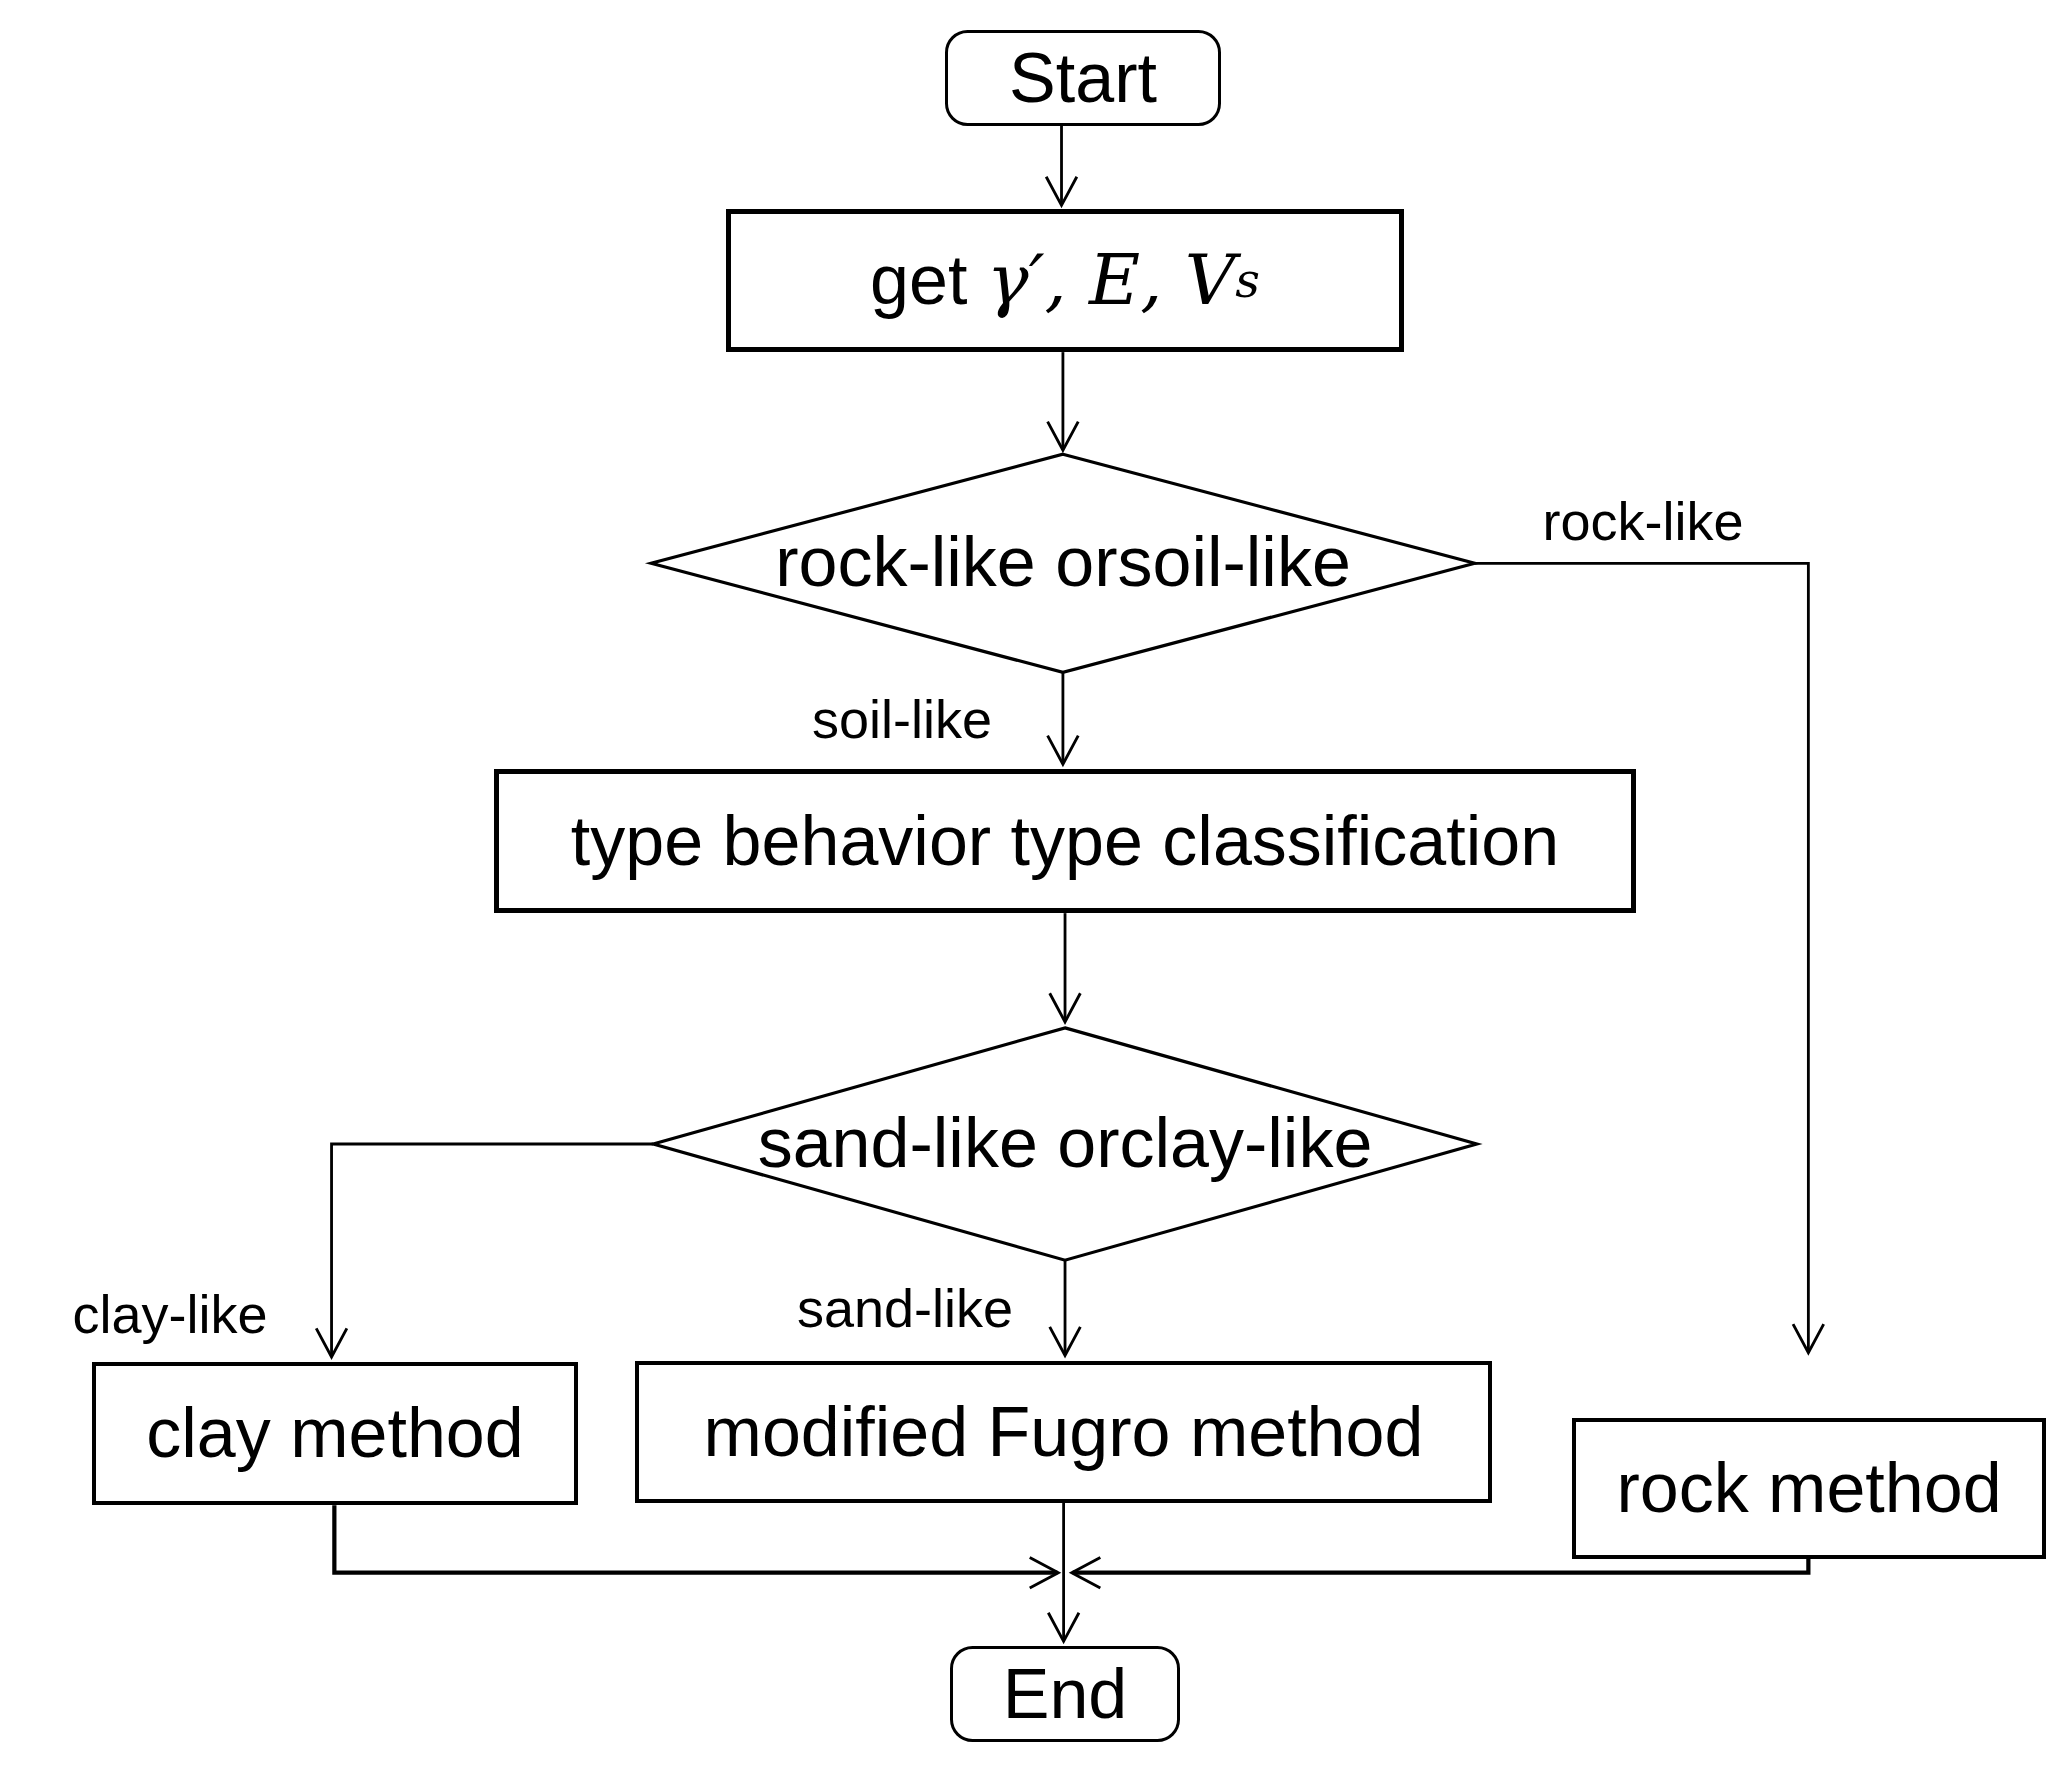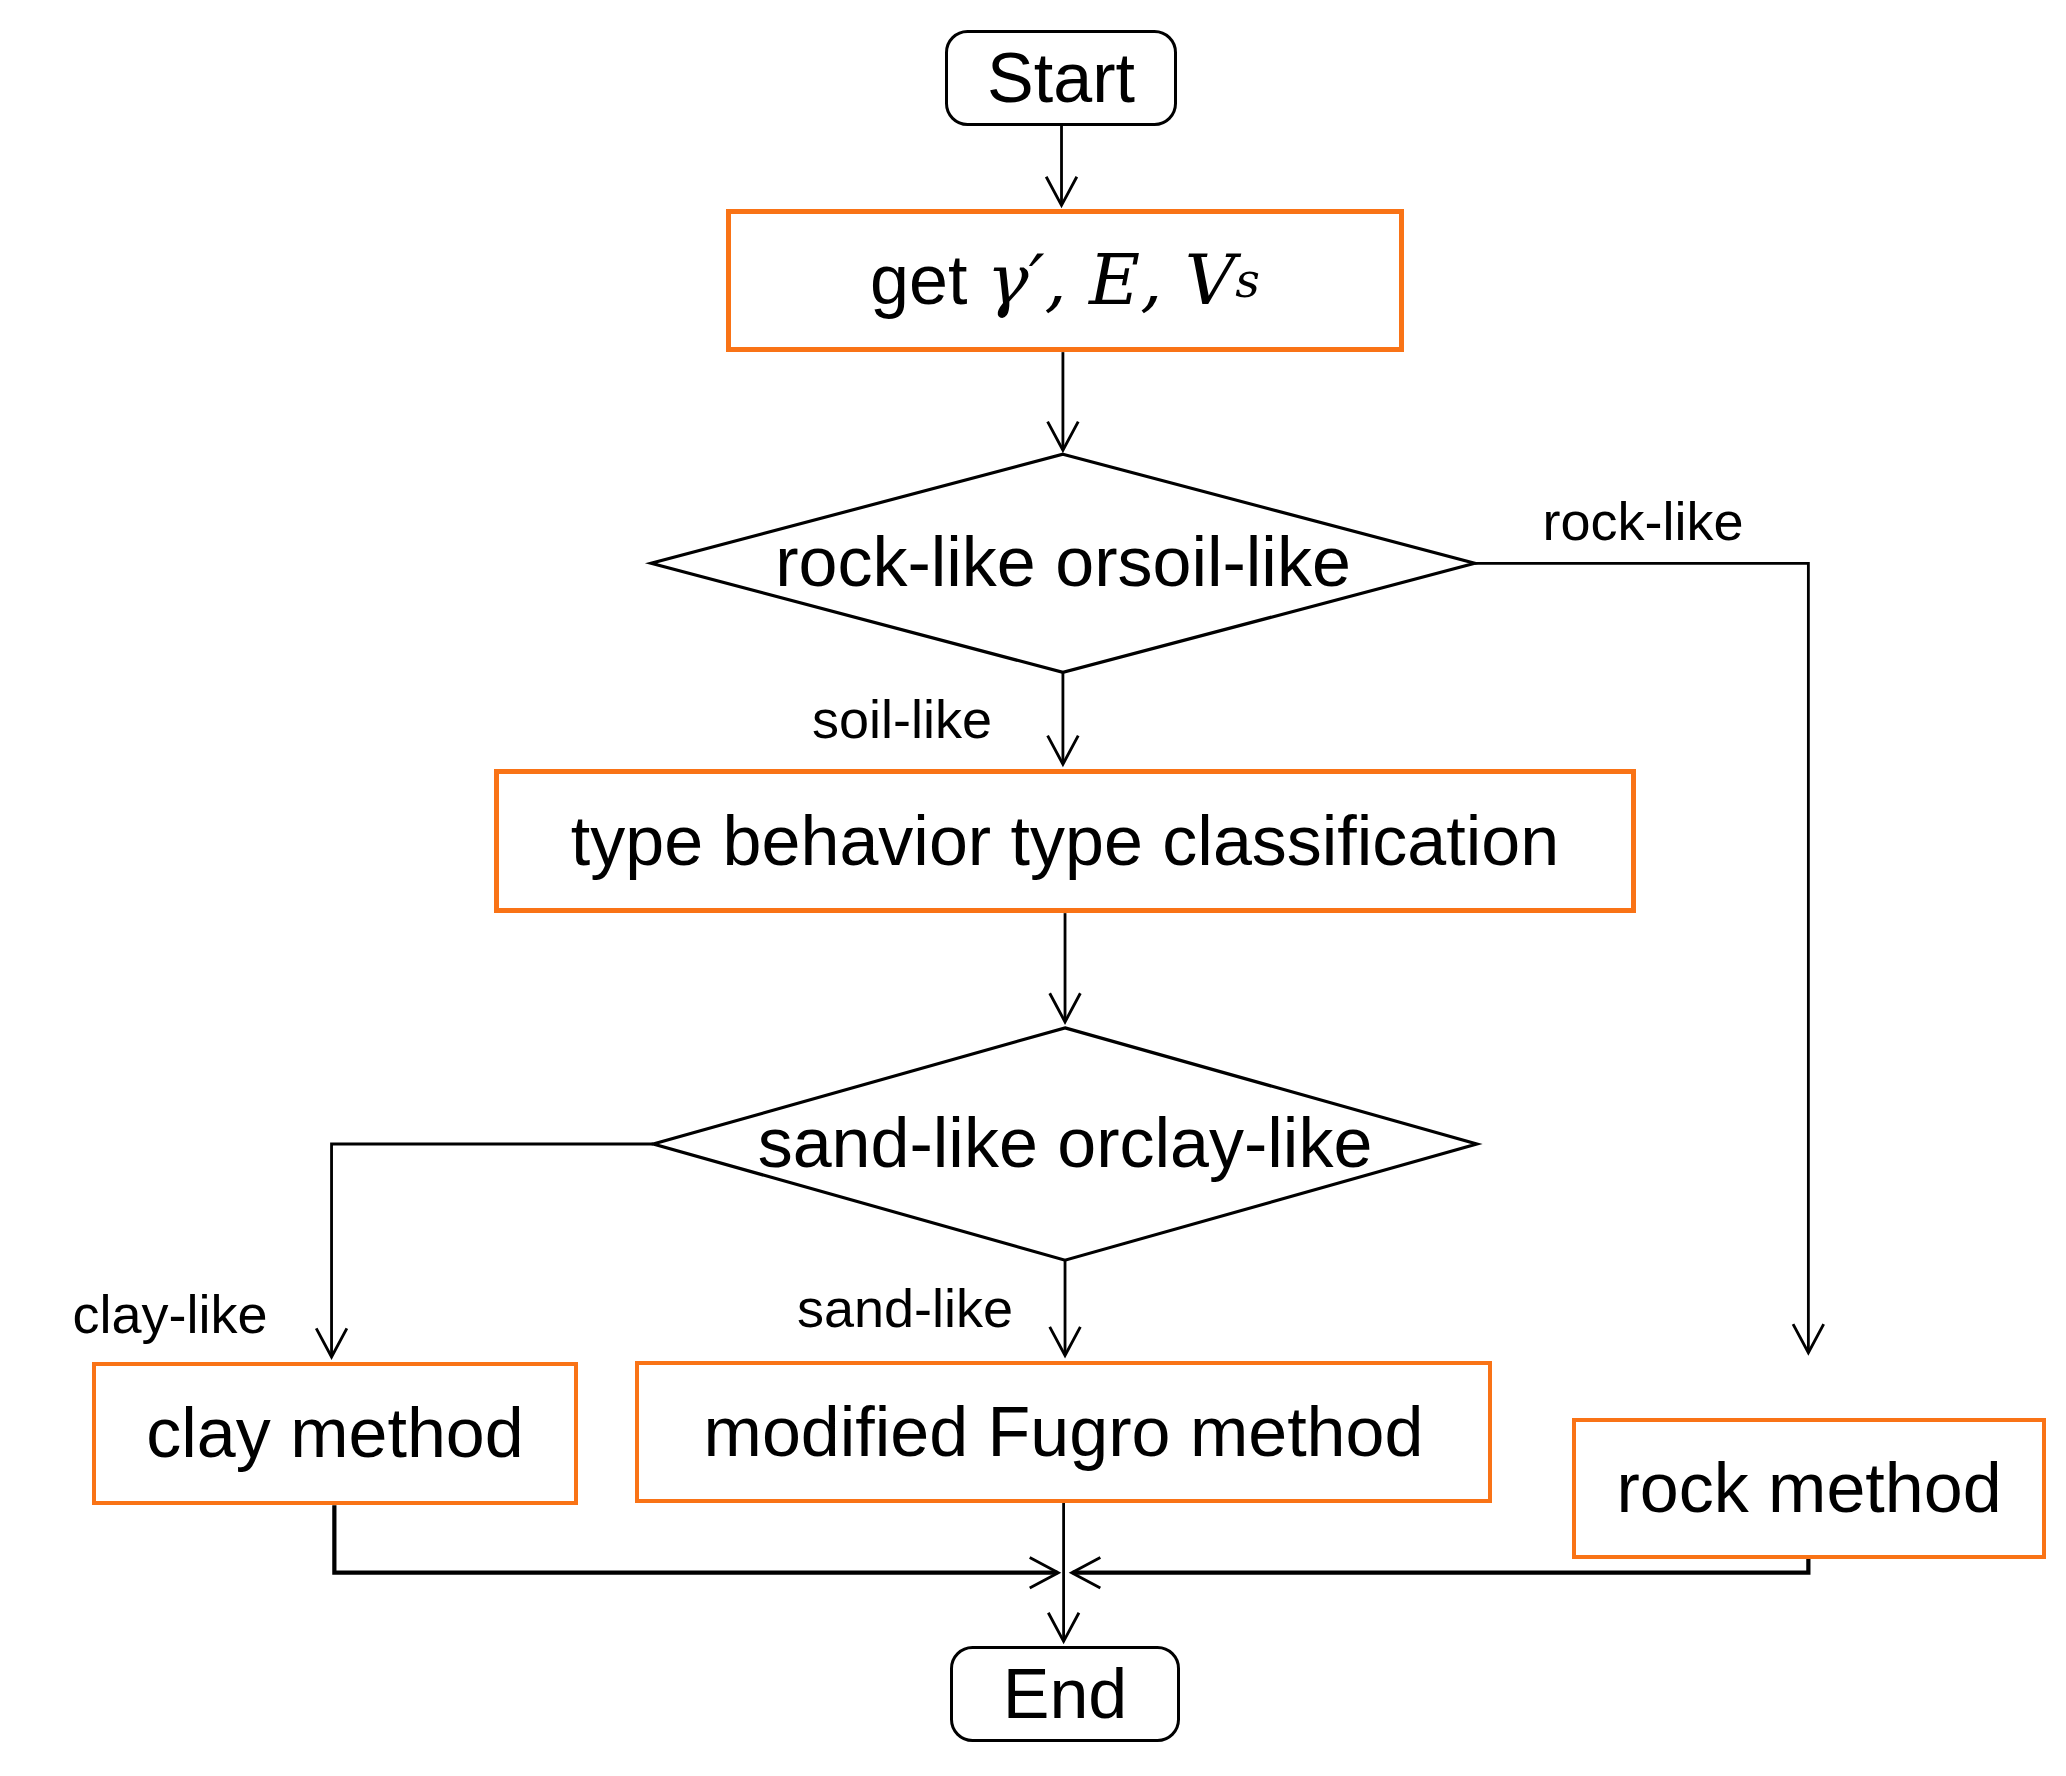--- a/index.html
+++ b/index.html
@@ -23,21 +23,21 @@
     font-size: 70px;
     line-height: 1.15;
     white-space: pre;
     text-align: center;
   }
   .terminator {
     border: 3.5px solid #000000;
     border-radius: 22.5px;
   }
   .process {
-    border: 5px solid #f97316;
+    border: 5px solid #000000;
   }
   .diamond-text {
     position: absolute;
     display: flex;
     flex-direction: row;
     align-items: center;
     justify-content: space-between;
     transform: translate(-50%, -50%);
     font-size: 70px;
     line-height: 1.34;
@@ -73,21 +73,21 @@
     <path d="M2095,800 H2569 V1920" fill="none" stroke="#000000" stroke-width="4" marker-end="url(#arrow)"></path>
     <path d="M928,1625 H471 V1926" fill="none" stroke="#000000" stroke-width="4" marker-end="url(#arrow)"></path>
     <path d="M475,2138 V2234 H1502" fill="none" stroke="#000000" stroke-width="6" marker-end="url(#arrow)"></path>
     <path d="M2569,2130 V2234 H1524" fill="none" stroke="#000000" stroke-width="6" marker-end="url(#arrow)"></path>
     <path d="M1511,2135 V2330" fill="none" stroke="#000000" stroke-width="4" marker-end="url(#arrow)"></path>
 
     <polygon points="1510,645 2095,800 1510,955 925,800" fill="#ffffff" stroke="#000000" stroke-width="4.5"></polygon>
     <polygon points="1513,1460 2098,1625 1513,1790 928,1625" fill="#ffffff" stroke="#000000" stroke-width="4.5"></polygon>
   </svg>
 
-  <div class="node terminator" style="left:945px; top:30px; width:232px; height:96px;">
+  <div class="node terminator" style="left:945px; top:30px; width:276px; height:96px;">
     <span>Start</span>
   </div>
 
   <div class="node process" style="left:726px; top:209px; width:678px; height:143px;">
     <span>get </span><span class="math">γ′, </span><span class="math">E, </span><span class="math">V</span><span class="math-sub">s</span>
   </div>
 
   <div class="diamond-text" style="left:1063px; top:563px;">
     <span>rock-like or</span>
     <span>soil-like</span>

